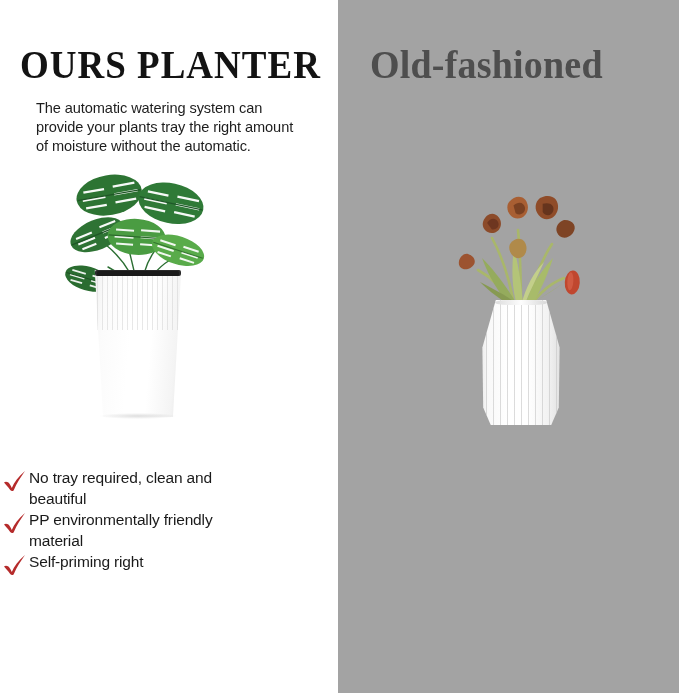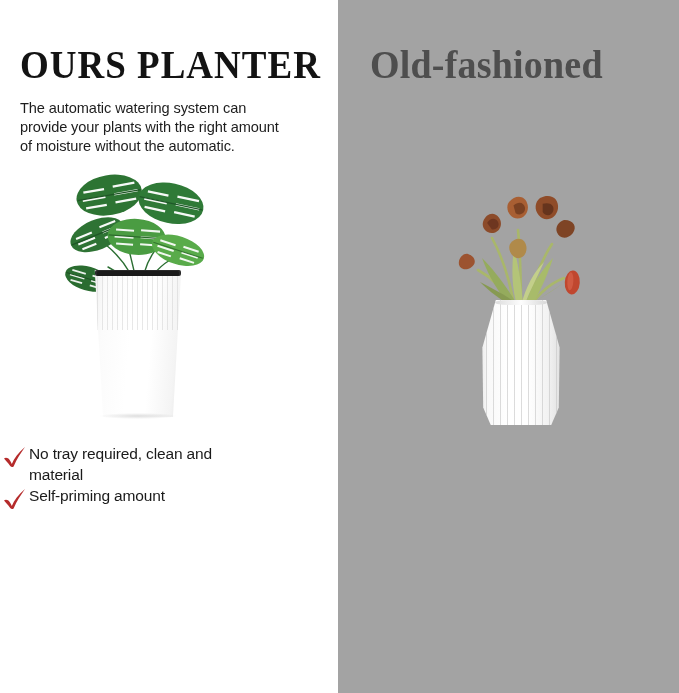--- a/index.html
+++ b/index.html
@@ -44,21 +44,21 @@
 
   
   .lede{
     position:absolute;left:20px;top:99px;
     width:312px;
     font-size:14.6px;
     line-height:19px;
     color:#1d1d1d;
     letter-spacing:-0.1px;
   }
-  .lede span{display:block;white-space:nowrap;}
+  .lede span{display:block;white-space:nowrap;margin-left:16px;}
 
   
   .stage{position:absolute;left:0;top:165px;width:100%;height:280px;}
 
   
   .planter-wrap{position:absolute;left:92px;top:105px;width:92px;height:147px;}
   .planter{
     position:absolute;left:0;top:0;width:92px;height:147px;
     background:linear-gradient(95deg,#ededed 0%,#fbfbfb 14%,#ffffff 42%,#ffffff 62%,#f4f4f4 86%,#e4e4e4 100%);
     clip-path:polygon(3% 0%,97% 0%,88% 100%,12% 100%);
@@ -105,21 +105,21 @@
   }
   .vase-mouth{
     position:absolute;left:16px;top:0;width:52px;height:5px;
     background:linear-gradient(90deg,#dcdcdc,#fdfdfd,#d8d8d8);
     border-radius:50%/100%;
   }
   .tulips{position:absolute;left:-41px;top:-112px;width:166px;height:132px;}
 
   
   .list{position:absolute;}
-  .list-left{left:2px;top:444px;width:330px;}
+  .list-left{left:2px;top:468px;width:330px;}
 
   .li{display:flex;align-items:flex-start;margin-bottom:2px;}
   .li-text{
     font-size:15.5px;
     line-height:20.5px;
     color:#1a1a1a;
     letter-spacing:-0.15px;
   }
   .li-text span{display:block;white-space:nowrap;}
 
@@ -131,21 +131,21 @@
 <body>
 
 <div class="board">
 
   <div class="panel panel-left">
 
     <div class="head-ours">OURS PLANTER</div>
 
     <div class="lede">
       <span>The automatic watering system can</span>
-      <span>provide your plants with the right amount</span>
+      <span>provide your plants tray the right amount</span>
       <span>of moisture without the automatic.</span>
     </div>
 
     <div class="stage">
       <div class="planter-wrap">
 
         <svg class="monstera" viewBox="0 0 165 125">
           <g stroke="#2b6e32" stroke-width="1.4" fill="none" stroke-linecap="round">
             <path d="M80 122 C76 104 64 86 47 72"></path>
             <path d="M83 122 C84 102 90 84 104 70"></path>
@@ -242,31 +242,40 @@
     </div>
 
     <div class="list list-left">
 
       <div class="li">
         <svg class="ico-check" viewBox="0 0 26 22">
           <path d="M2 12.5 C4 11.2 6.2 12 7.8 14.2 C8.6 15.3 9.2 16.6 9.8 17.9 C12 12.5 16.4 6.4 23 1 C19 6.6 14.8 13.2 11.6 20.4 C10.6 21.4 9.2 21.2 8.2 20 C6 17 4 14.6 2 12.5 Z" fill="#b52b2b"></path>
         </svg>
         <div class="li-text">
           <span>No tray required, clean and</span>
-          <span>material</span>
+          <span>beautiful</span>
         </div>
       </div>
-
 
       <div class="li">
         <svg class="ico-check" viewBox="0 0 26 22">
           <path d="M2 12.5 C4 11.2 6.2 12 7.8 14.2 C8.6 15.3 9.2 16.6 9.8 17.9 C12 12.5 16.4 6.4 23 1 C19 6.6 14.8 13.2 11.6 20.4 C10.6 21.4 9.2 21.2 8.2 20 C6 17 4 14.6 2 12.5 Z" fill="#b52b2b"></path>
         </svg>
         <div class="li-text">
-          <span>Self-priming amount</span>
+          <span>PP environmentally friendly</span>
+          <span>material</span>
+        </div>
+      </div>
+
+      <div class="li">
+        <svg class="ico-check" viewBox="0 0 26 22">
+          <path d="M2 12.5 C4 11.2 6.2 12 7.8 14.2 C8.6 15.3 9.2 16.6 9.8 17.9 C12 12.5 16.4 6.4 23 1 C19 6.6 14.8 13.2 11.6 20.4 C10.6 21.4 9.2 21.2 8.2 20 C6 17 4 14.6 2 12.5 Z" fill="#b52b2b"></path>
+        </svg>
+        <div class="li-text">
+          <span>Self-priming right</span>
         </div>
       </div>
 
     </div>
   </div>
 
   <div class="panel panel-right">
 
     <div class="head-old">Old-fashioned</div>
 

